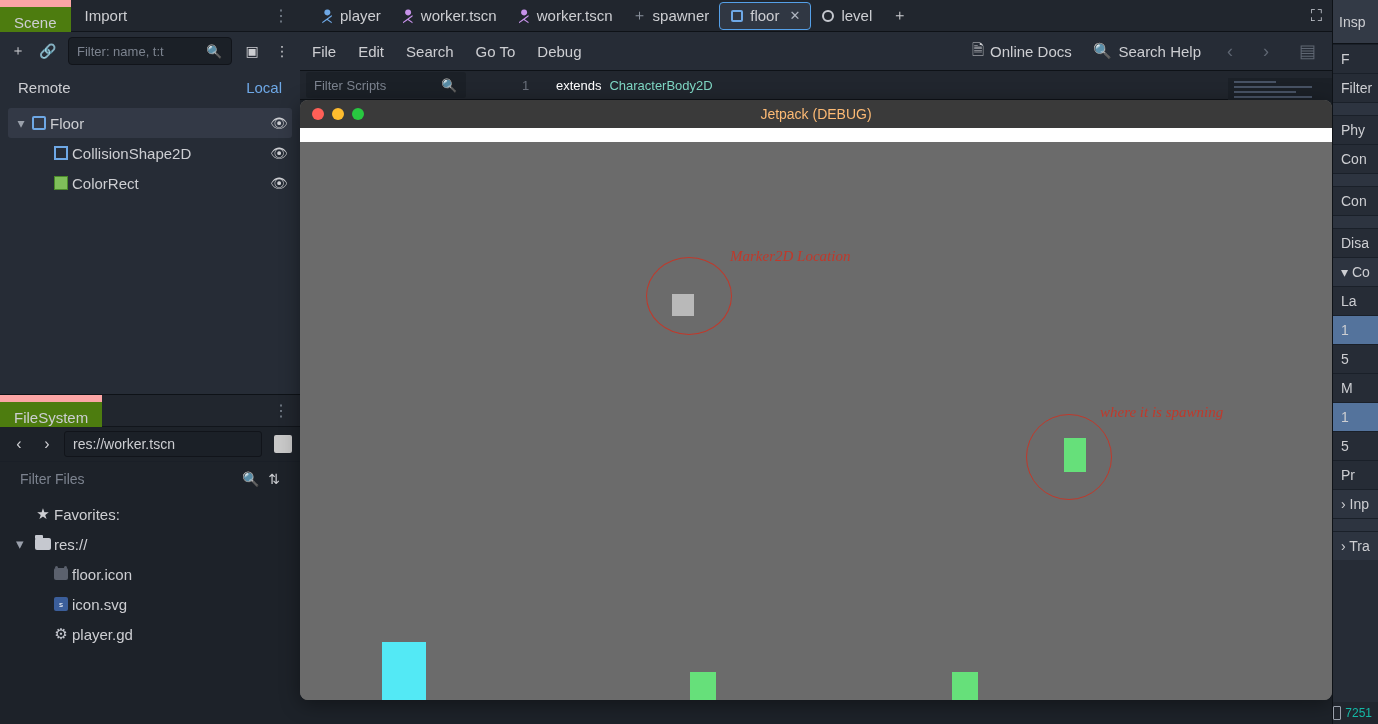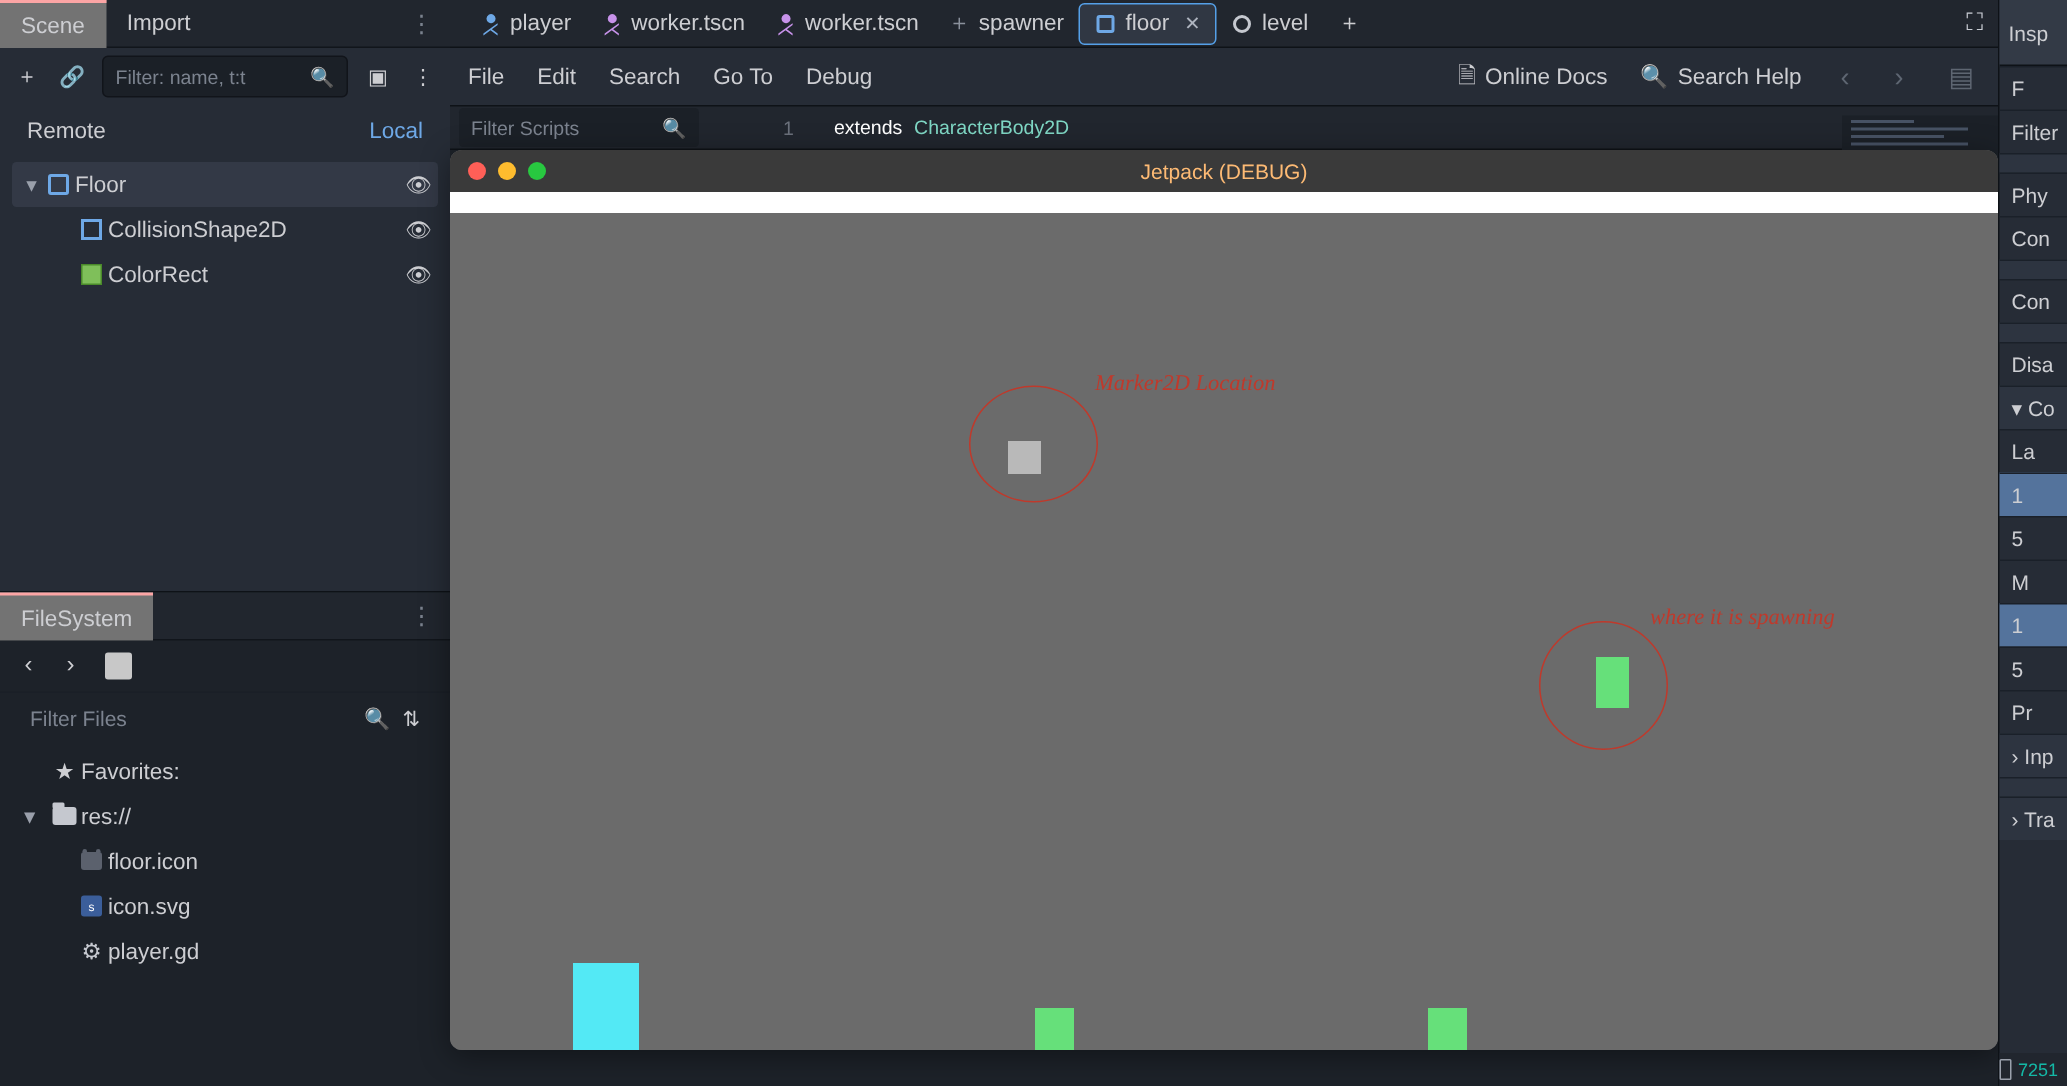--- a/index.html
+++ b/index.html
@@ -2,21 +2,21 @@
 <html><head>
 <meta charset="utf-8">
 <style>
 * { margin:0; padding:0; box-sizing:border-box; font-family:-apple-system,BlinkMacSystemFont,"Segoe UI",sans-serif; }
 body { width:1378px; height:724px; background:#1d2229; color:#cdced2; overflow:hidden; position:relative; font-size:14px; }
 
 
 #left { position:absolute; left:0; top:0; width:300px; height:724px; display:flex; flex-direction:column; }
 .dock-hdr { height:32px; display:flex; align-items:center; background:#21262e; border-bottom:1px solid #11151b; }
 .dock-tab { padding:0 14px; height:32px; line-height:32px; color:#cdced2; cursor:pointer; font-size:15px; }
-.dock-tab.active { background:#737373; border-top:2px solid #fca5a5; }
+.dock-tab.active { background:#4d7c0f; border-top:7px solid #fca5a5; }
 .dock-menu { margin-left:auto; padding:0 10px; color:#7a828e; font-size:16px; letter-spacing:1px; cursor:pointer; }
 .dock-body { background:#262c36; flex:0 0 auto; }
 
 
 .scene-tools { height:38px; display:flex; align-items:center; padding:0 8px; gap:10px; }
 .tool-ic { width:20px; height:20px; display:flex; align-items:center; justify-content:center; color:#cdced2; cursor:pointer; }
 .scene-filter { flex:1; height:28px; background:#1b2027; border:1px solid #11141a; border-radius:4px; display:flex; align-items:center; padding:0 8px; color:#7c838f; font-size:13px; }
 .scene-filter span.ph { flex:1; }
 .scene-filter .mg { color:#8a919c; }
 
@@ -176,20 +176,21 @@
   </div>
 
   <div id="fs">
     <div class="dock-hdr">
       <div class="dock-tab active">FileSystem</div>
       <div class="dock-menu">⋮</div>
     </div>
     <div class="fs-nav">
       <span class="arr">‹</span>
       <span class="arr">›</span>
+      <div class="fs-path">res://worker.tscn</div>
       <div class="fs-thumb"></div>
     </div>
     <div class="fs-filter-row">
       <span class="ph">Filter Files</span>
       <span>🔍</span>
       <span>⇅</span>
     </div>
     <div class="fs-tree" id="fs-tree">
         <div class="fs-row">
           <span class="chev"></span>

